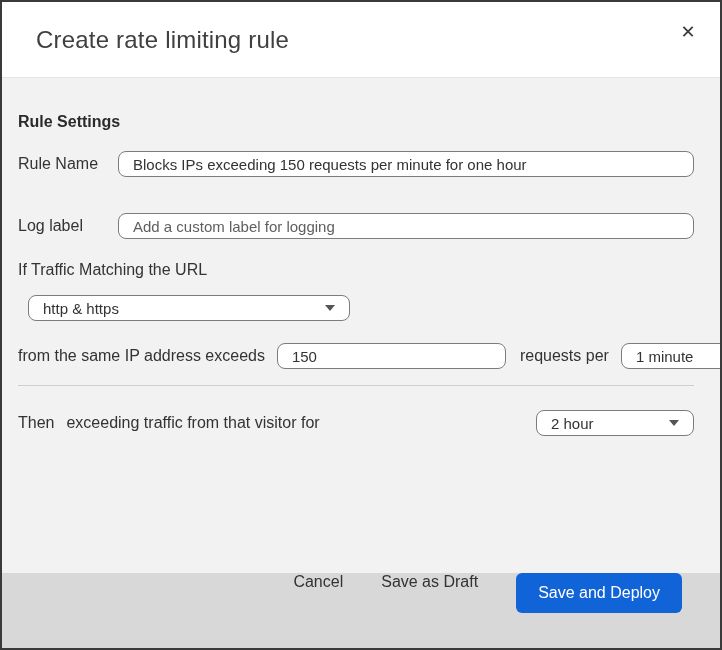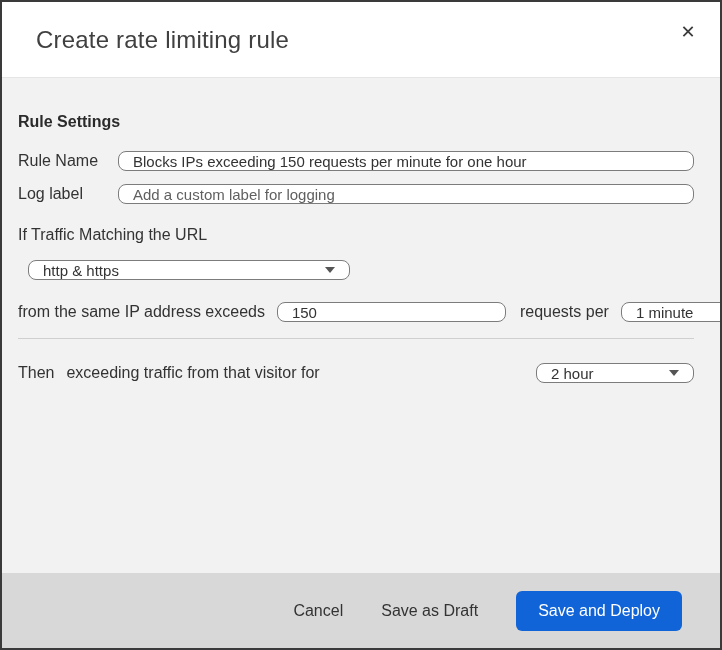--- a/index.html
+++ b/index.html
@@ -48,33 +48,33 @@
     overflow:hidden;
   }
   .section-heading{
     margin-top:34px;
     font-size:16px;font-weight:700;color:#2b2b2b;line-height:20px;
   }
   .row{display:flex;align-items:center;}
   .lbl{font-size:16px;color:#333;white-space:nowrap;}
   .field-label{flex:0 0 100px;}
   .text-input,.select{
-    height:20px;
+    height:26px;
     background:#fff;
     border:1px solid #7c7c7c;
     border-radius:8px;
     font-family:inherit;
     font-size:15px;color:#333;
     padding:0 14px;
     outline:none;
   }
   .text-input::placeholder{color:#5f5f5f;opacity:1;}
   .grow{flex:1 1 auto;min-width:0;}
   .row-rule{margin-top:19px;}
-  .row-log{margin-top:13px;justify-content:flex-end;}
+  .row-log{margin-top:36px;justify-content:flex-end;}
   .if-heading{margin-top:20px;font-size:16px;color:#333;line-height:22px;}
   .row-scheme{margin-top:14px;padding-left:10px;gap:18px;}
   .select{
     display:flex;align-items:center;justify-content:space-between;
     cursor:pointer;gap:10px;
   }
   .caret{
     width:0;height:0;
     border-left:5px solid transparent;
     border-right:5px solid transparent;
@@ -94,21 +94,21 @@
   }
   .advanced .tri{font-size:12px;line-height:1;transform:translateY(1px);}
   .divider{border:none;border-top:1px solid #cfcfcf;margin-top:16px;}
   .row-then{margin-top:24px;gap:12px;}
   .select-action{flex:0 0 157px;}
   .select-duration{flex:0 0 158px;margin-left:auto;}
   
   .footer{
     flex:0 0 75px;height:75px;
     background:var(--footer-bg);
-    display:flex;align-items:center;justify-content:flex-end;
+    display:flex;align-items:flex-start;justify-content:flex-end;
     gap:38px;
     padding:0 38px 0 0;
   }
   .footer-link{
     font-size:16px;color:#333;cursor:pointer;background:none;border:none;
     font-family:inherit;
   }
   .btn-primary{
     height:40px;
     background:var(--accent-blue);

